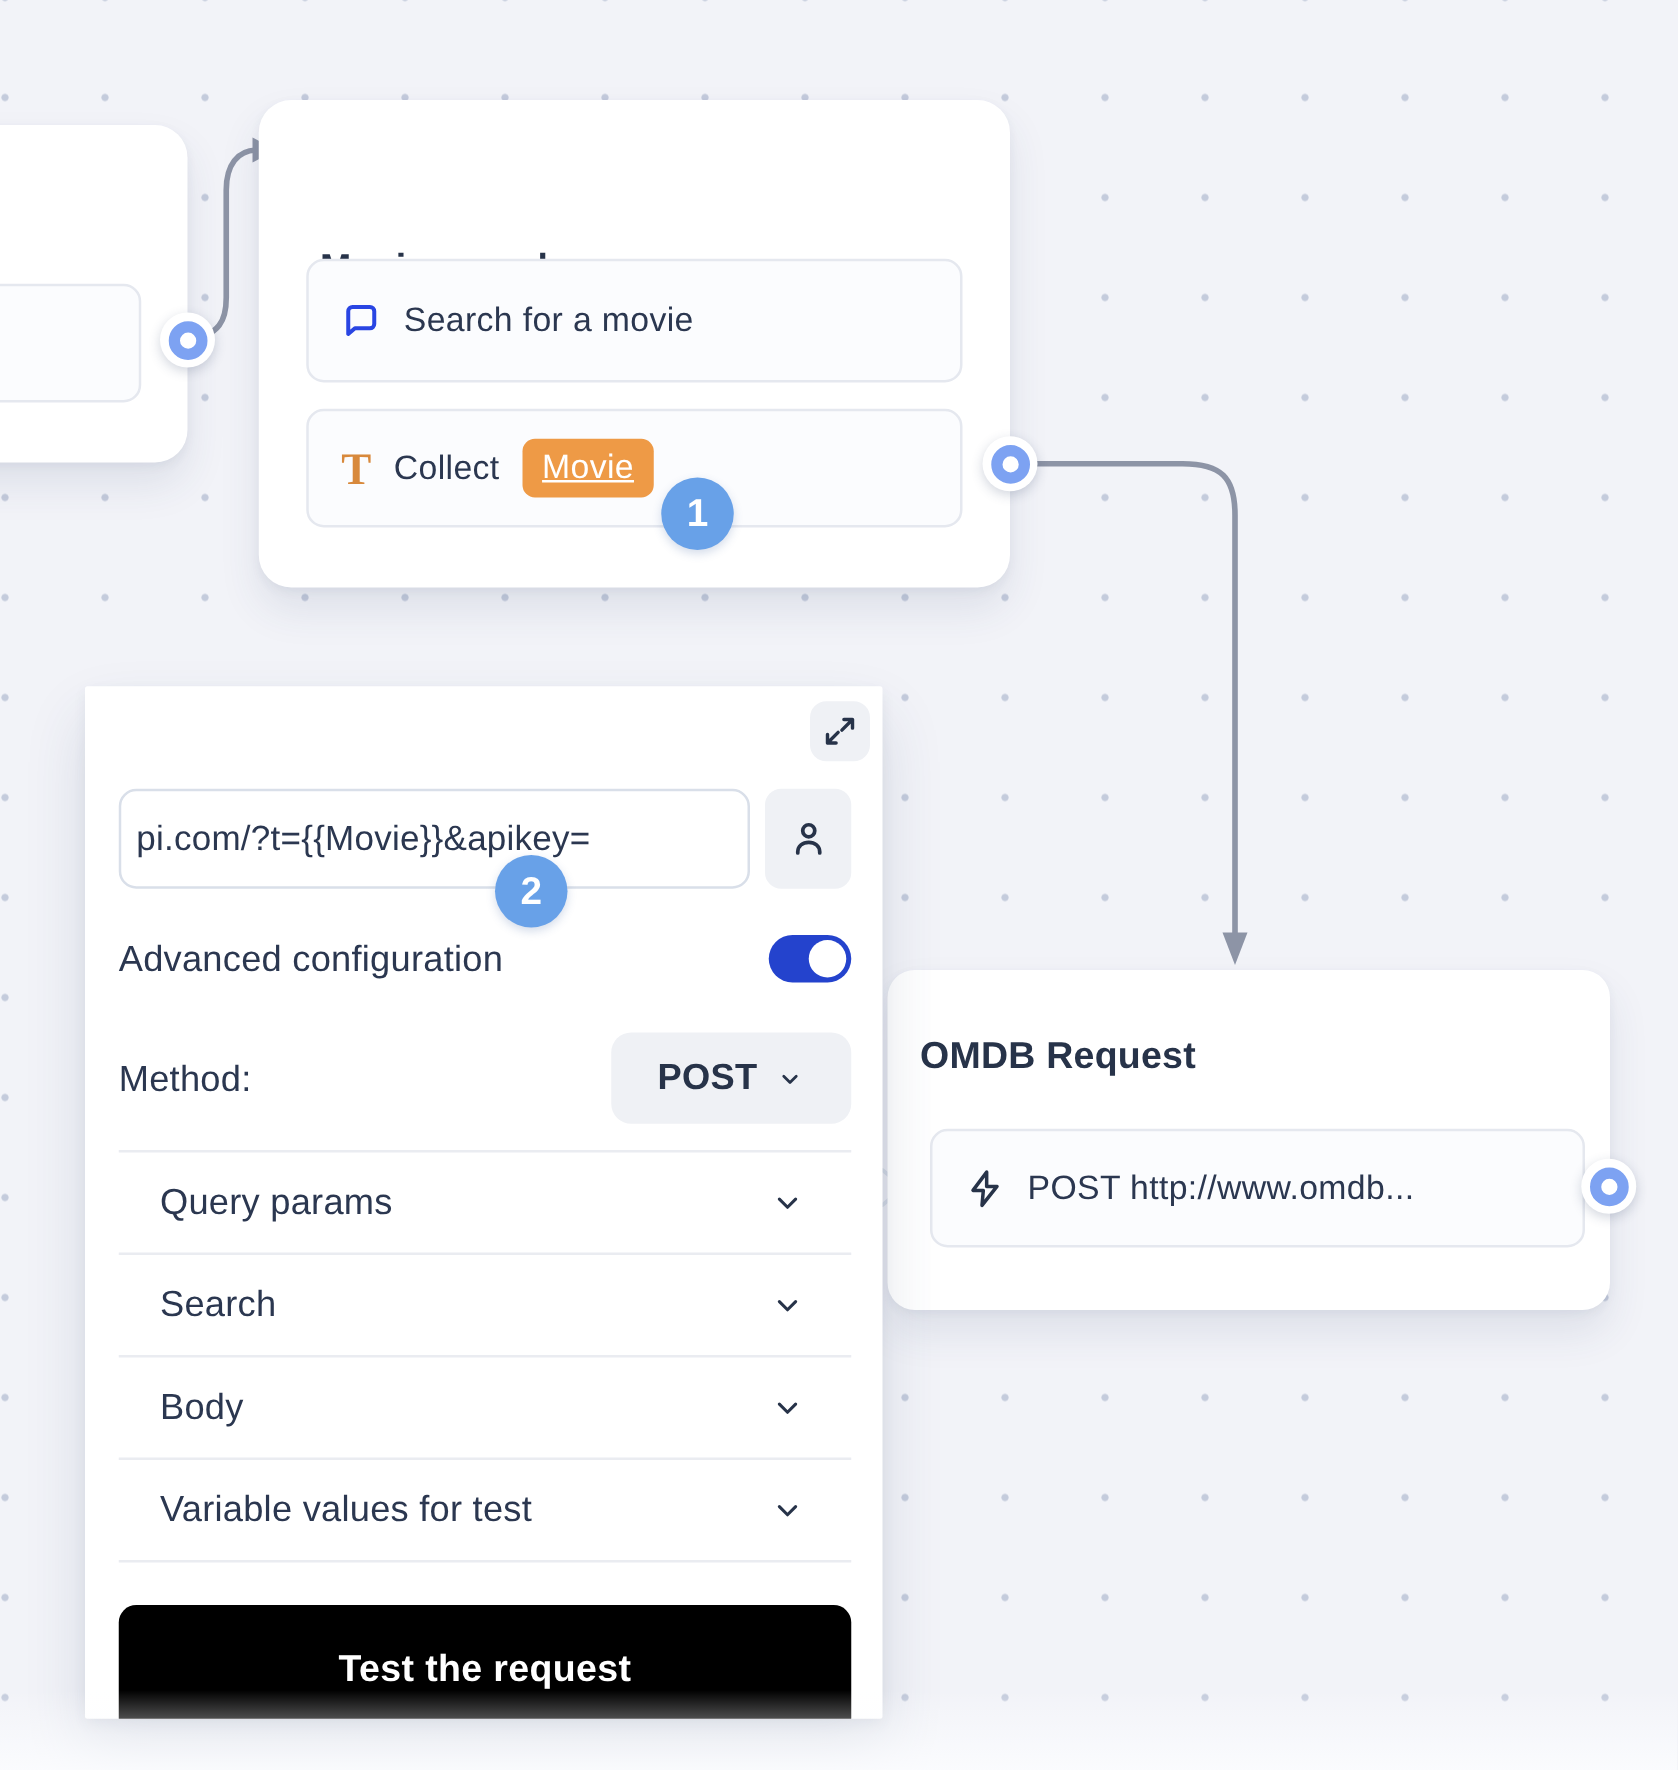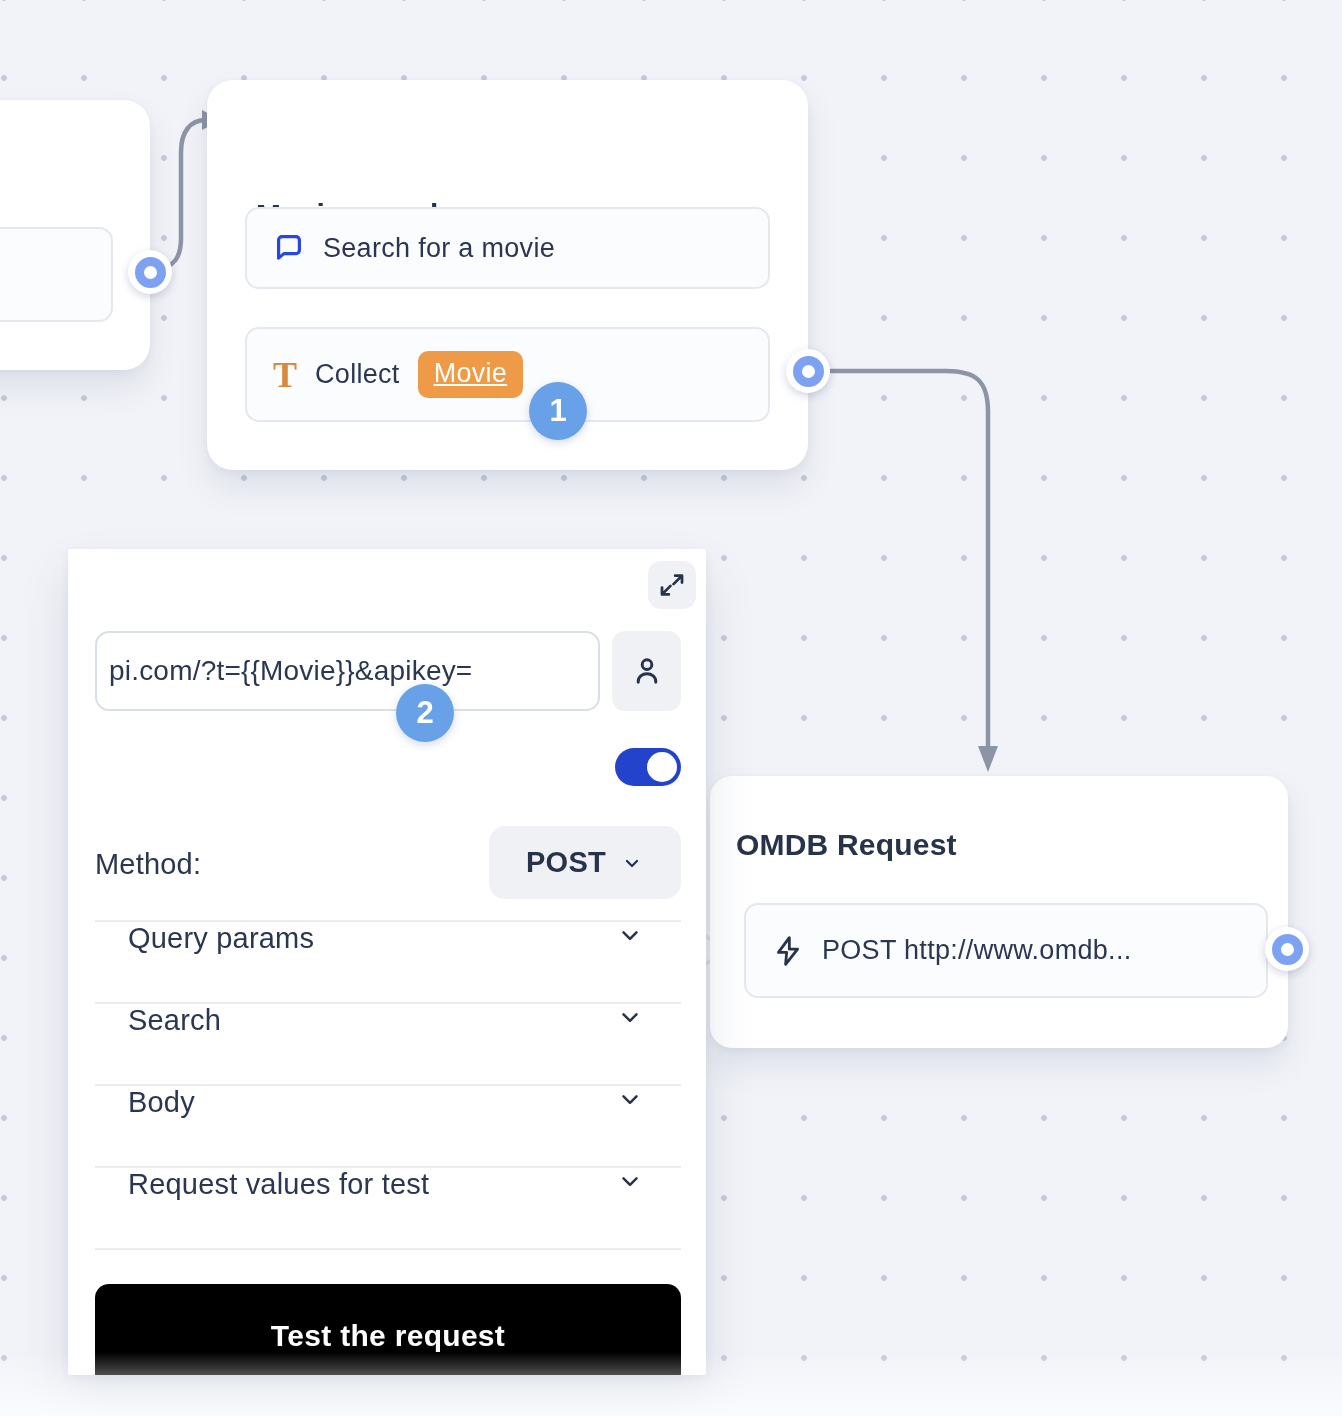--- a/index.html
+++ b/index.html
@@ -70,21 +70,21 @@
     background:#2443cd;cursor:pointer;
   }
   .toggle .knob{position:absolute;right:4px;top:4px;width:30px;height:30px;border-radius:50%;background:#fff;}
   .select-btn{
     position:absolute;left:421px;top:277px;width:192px;height:73px;background:#eff1f5;border-radius:16px;
     display:flex;align-items:center;justify-content:center;gap:14px;cursor:pointer;border:none;
   }
   .select-btn .val{color:#273349;font-size:29px;font-weight:700;letter-spacing:.3px;}
   .divider{position:absolute;left:27px;width:586px;height:0;border-top:2px solid #eaecf1;}
   .srow{
-    position:absolute;left:27px;width:586px;height:80px;display:flex;align-items:flex-start;
+    position:absolute;left:27px;width:586px;height:80px;display:flex;align-items:center;
     justify-content:space-between;cursor:pointer;
   }
   .srow .label{color:#2b3750;font-size:29px;letter-spacing:.2px;padding-left:33px;}
   .srow svg{margin-right:38px;}
   .primary-btn{
     position:absolute;left:27px;top:735px;width:586px;height:104px;background:#000000;border:none;
     border-radius:14px;color:#ffffff;font-family:"Liberation Sans",sans-serif;
     font-size:30px;font-weight:700;letter-spacing:.3px;cursor:pointer;
   }
 </style>
@@ -103,21 +103,21 @@
 
   <div class="card" style="left:-62px;top:100px;width:212px;height:270px;"></div>
   <div class="node-item" style="left:-40px;top:227px;width:153px;height:95px;"></div>
   <div class="port" style="left:128px;top:250px;">
     <div class="ring"></div>
   </div>
 
   <div class="card" style="left:207px;top:80px;width:601px;height:390px;">
     <div class="node-title" style="left:49px;top:118px;">Movie search</div>
 
-    <div class="node-item" style="left:38px;top:127px;width:525px;height:82px;">
+    <div class="node-item" style="left:38px;top:127px;width:525px;height:99px;">
       <svg width="32" height="32" viewBox="0 0 24 24">
         <path d="M4.2 6 a2.6 2.6 0 0 1 2.6-2.6 h10.4 a2.6 2.6 0 0 1 2.6 2.6 v7.6 a2.6 2.6 0 0 1 -2.6 2.6 h-9 l-4 3.4 z" fill="none" stroke="#2945e3" stroke-width="2.4" stroke-linejoin="round"></path>
       </svg>
       <span class="label">Search for a movie</span>
     </div>
 
     <div class="node-item" style="left:38px;top:247px;width:525px;height:95px;">
       <span class="t-glyph">T</span>
       <span class="label">Collect</span>
       <span class="var-badge">Movie</span>
@@ -150,20 +150,21 @@
 
     <input class="url-input" readonly="" value="pi.com/?t={{Movie}}&amp;apikey=" style="">
 
     <button class="icon-btn" style="left:544px;top:82px;width:69px;height:80px;">
       <svg width="34" height="34" viewBox="0 0 24 24">
         <circle cx="12" cy="7.5" r="3.4" fill="none" stroke="#273349" stroke-width="2.1"></circle>
         <path d="M5.8 20 v-0.6 c0-3.4 2.8-5.4 6.2-5.4 s6.2 2 6.2 5.4 V20" fill="none" stroke="#273349" stroke-width="2.1" stroke-linecap="round"></path>
       </svg>
     </button>
 
+    <div class="panel-label" style="left:27px;top:203px;">Advanced configuration</div>
     <div class="toggle">
       <div class="knob"></div>
     </div>
 
     <div class="panel-label" style="left:27px;top:299px;">Method:</div>
     <button class="select-btn">
       <span class="val">POST</span>
       <svg width="24" height="24" viewBox="0 0 24 24">
         <polyline points="7,10 12,15 17,10" fill="none" stroke="#273349" stroke-width="2.2" stroke-linecap="round" stroke-linejoin="round"></polyline>
       </svg>
@@ -185,21 +186,21 @@
     </div>
     <div class="divider" style="top:535px;"></div>
     <div class="srow" style="top:537px;">
       <span class="label">Body</span>
       <svg width="26" height="26" viewBox="0 0 24 24">
         <polyline points="6,9.5 12,15.5 18,9.5" fill="none" stroke="#273349" stroke-width="2.3" stroke-linecap="round" stroke-linejoin="round"></polyline>
       </svg>
     </div>
     <div class="divider" style="top:617px;"></div>
     <div class="srow" style="top:619px;">
-      <span class="label">Request values for test</span>
+      <span class="label">Variable values for test</span>
       <svg width="26" height="26" viewBox="0 0 24 24">
         <polyline points="6,9.5 12,15.5 18,9.5" fill="none" stroke="#273349" stroke-width="2.3" stroke-linecap="round" stroke-linejoin="round"></polyline>
       </svg>
     </div>
     <div class="divider" style="top:699px;"></div>
 
     <button class="primary-btn">Test the request</button>
   </div>
 
   <div class="step-badge" style="left:396px;top:684px;">2</div>

